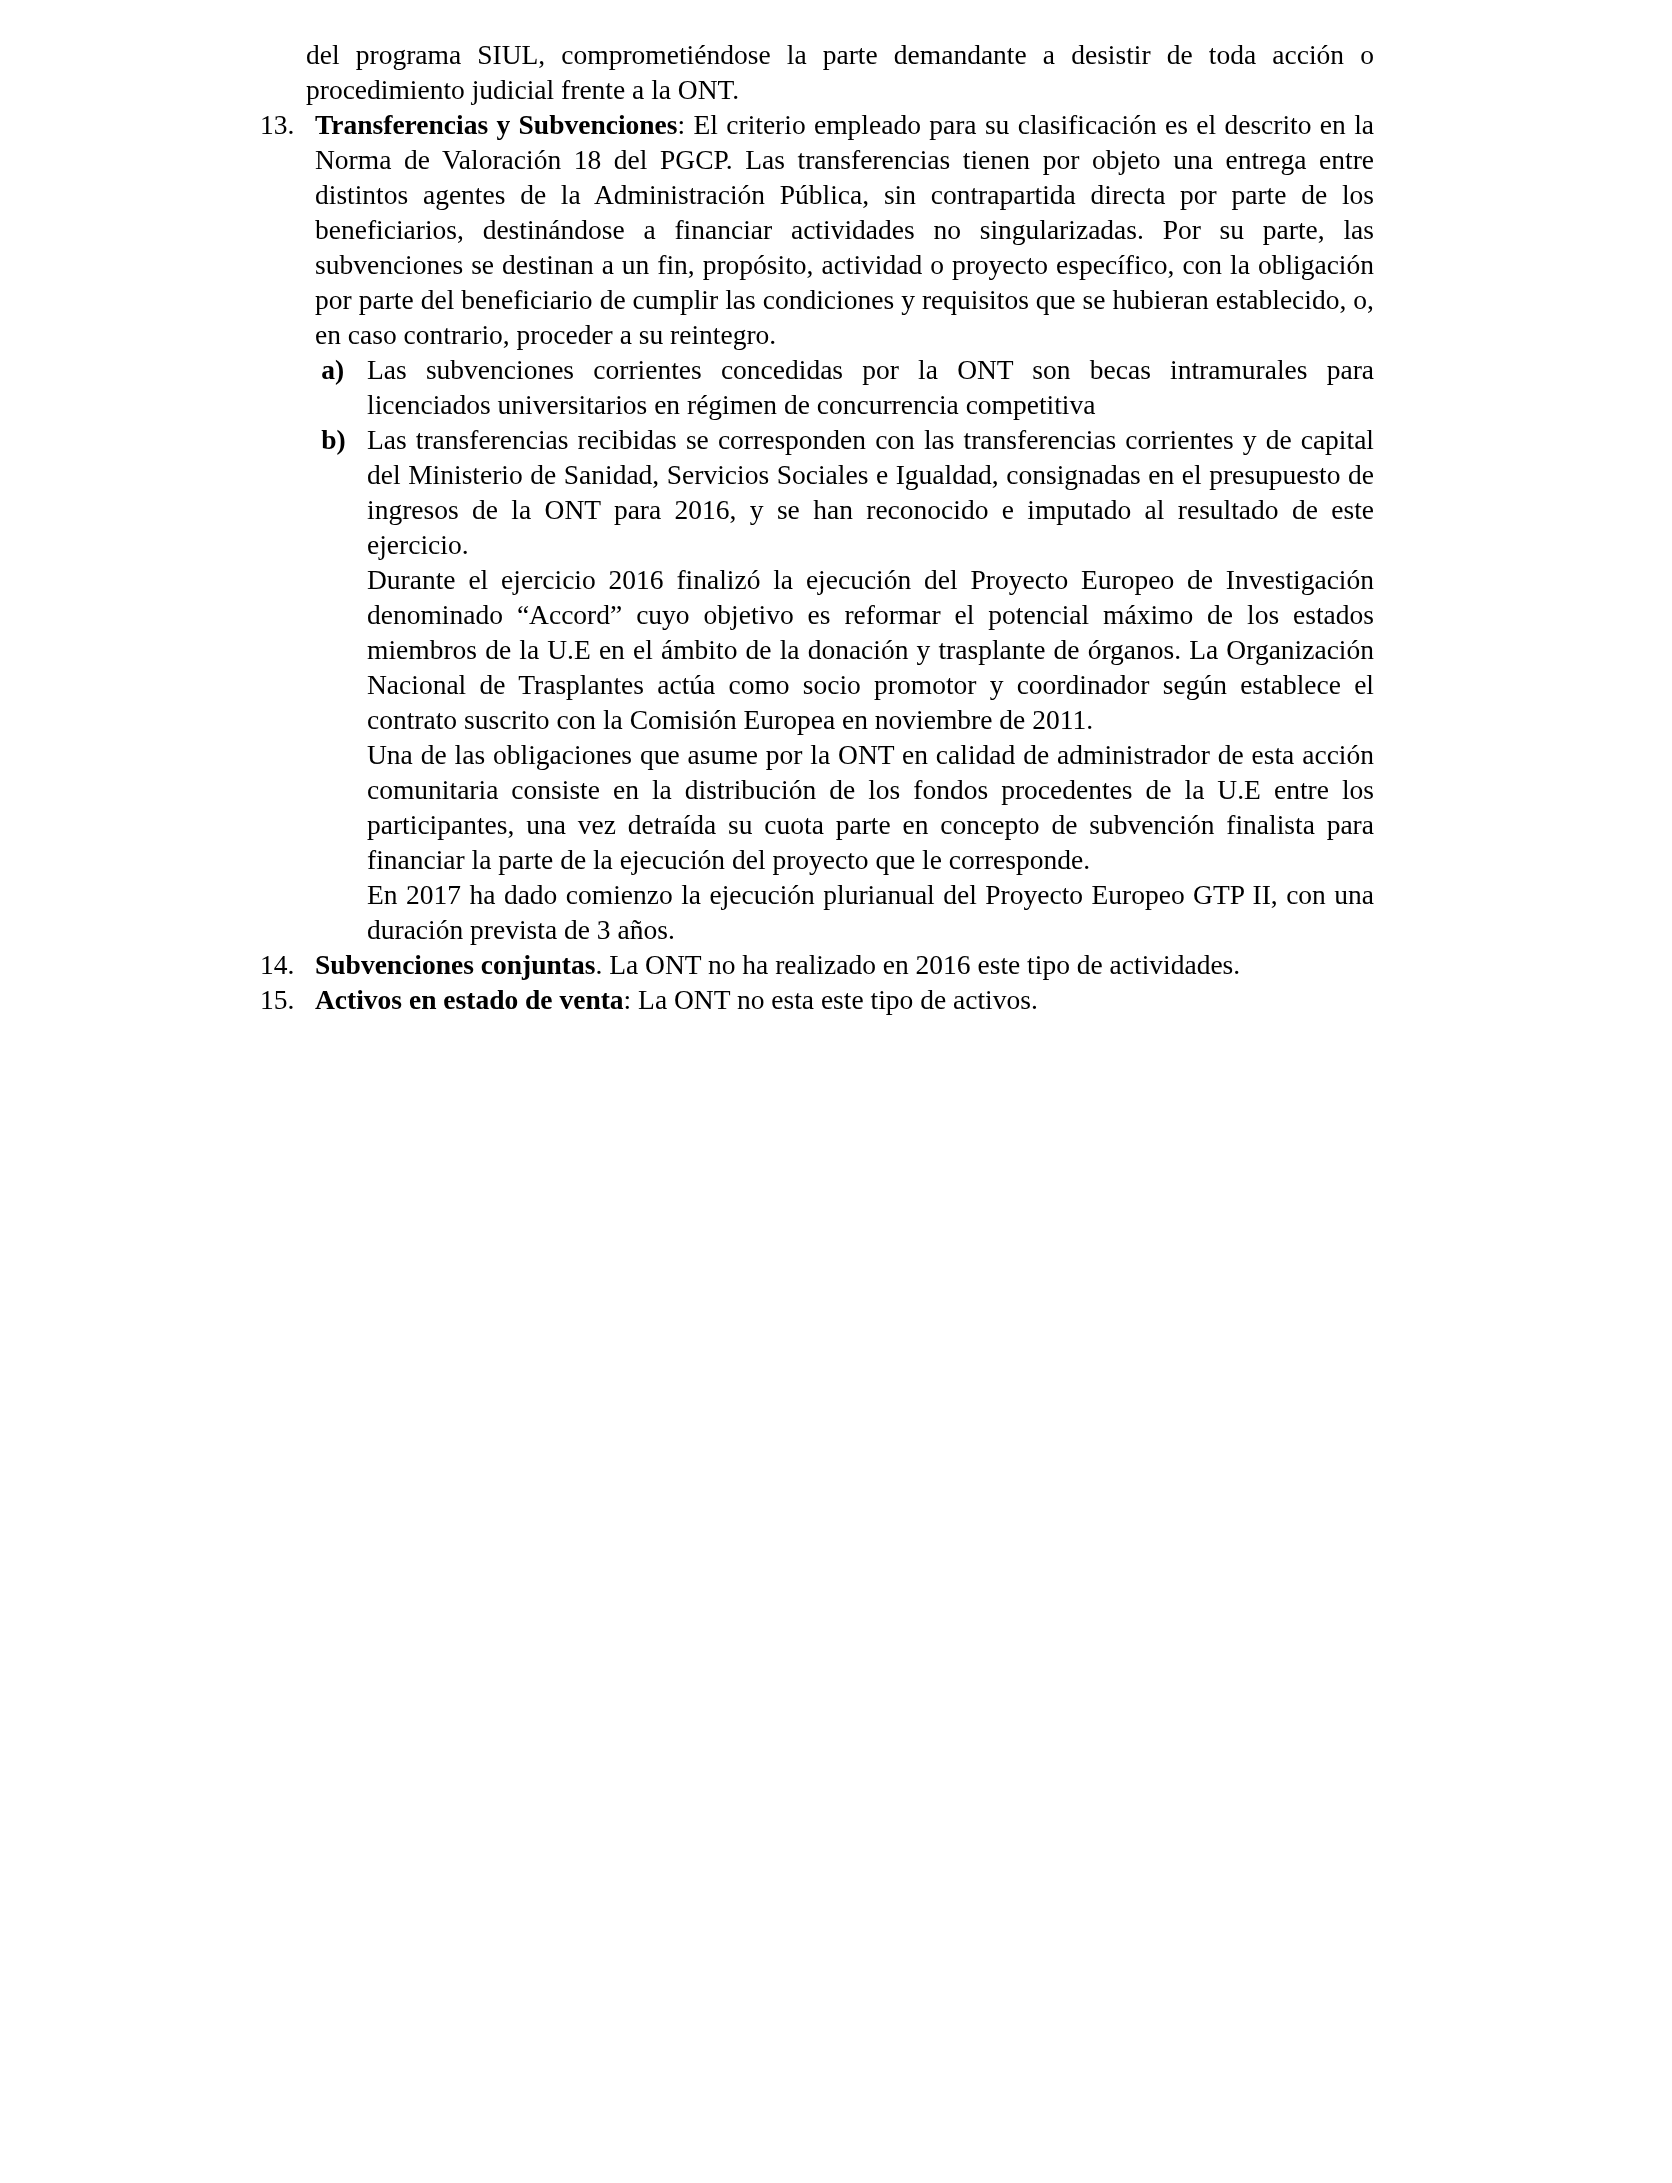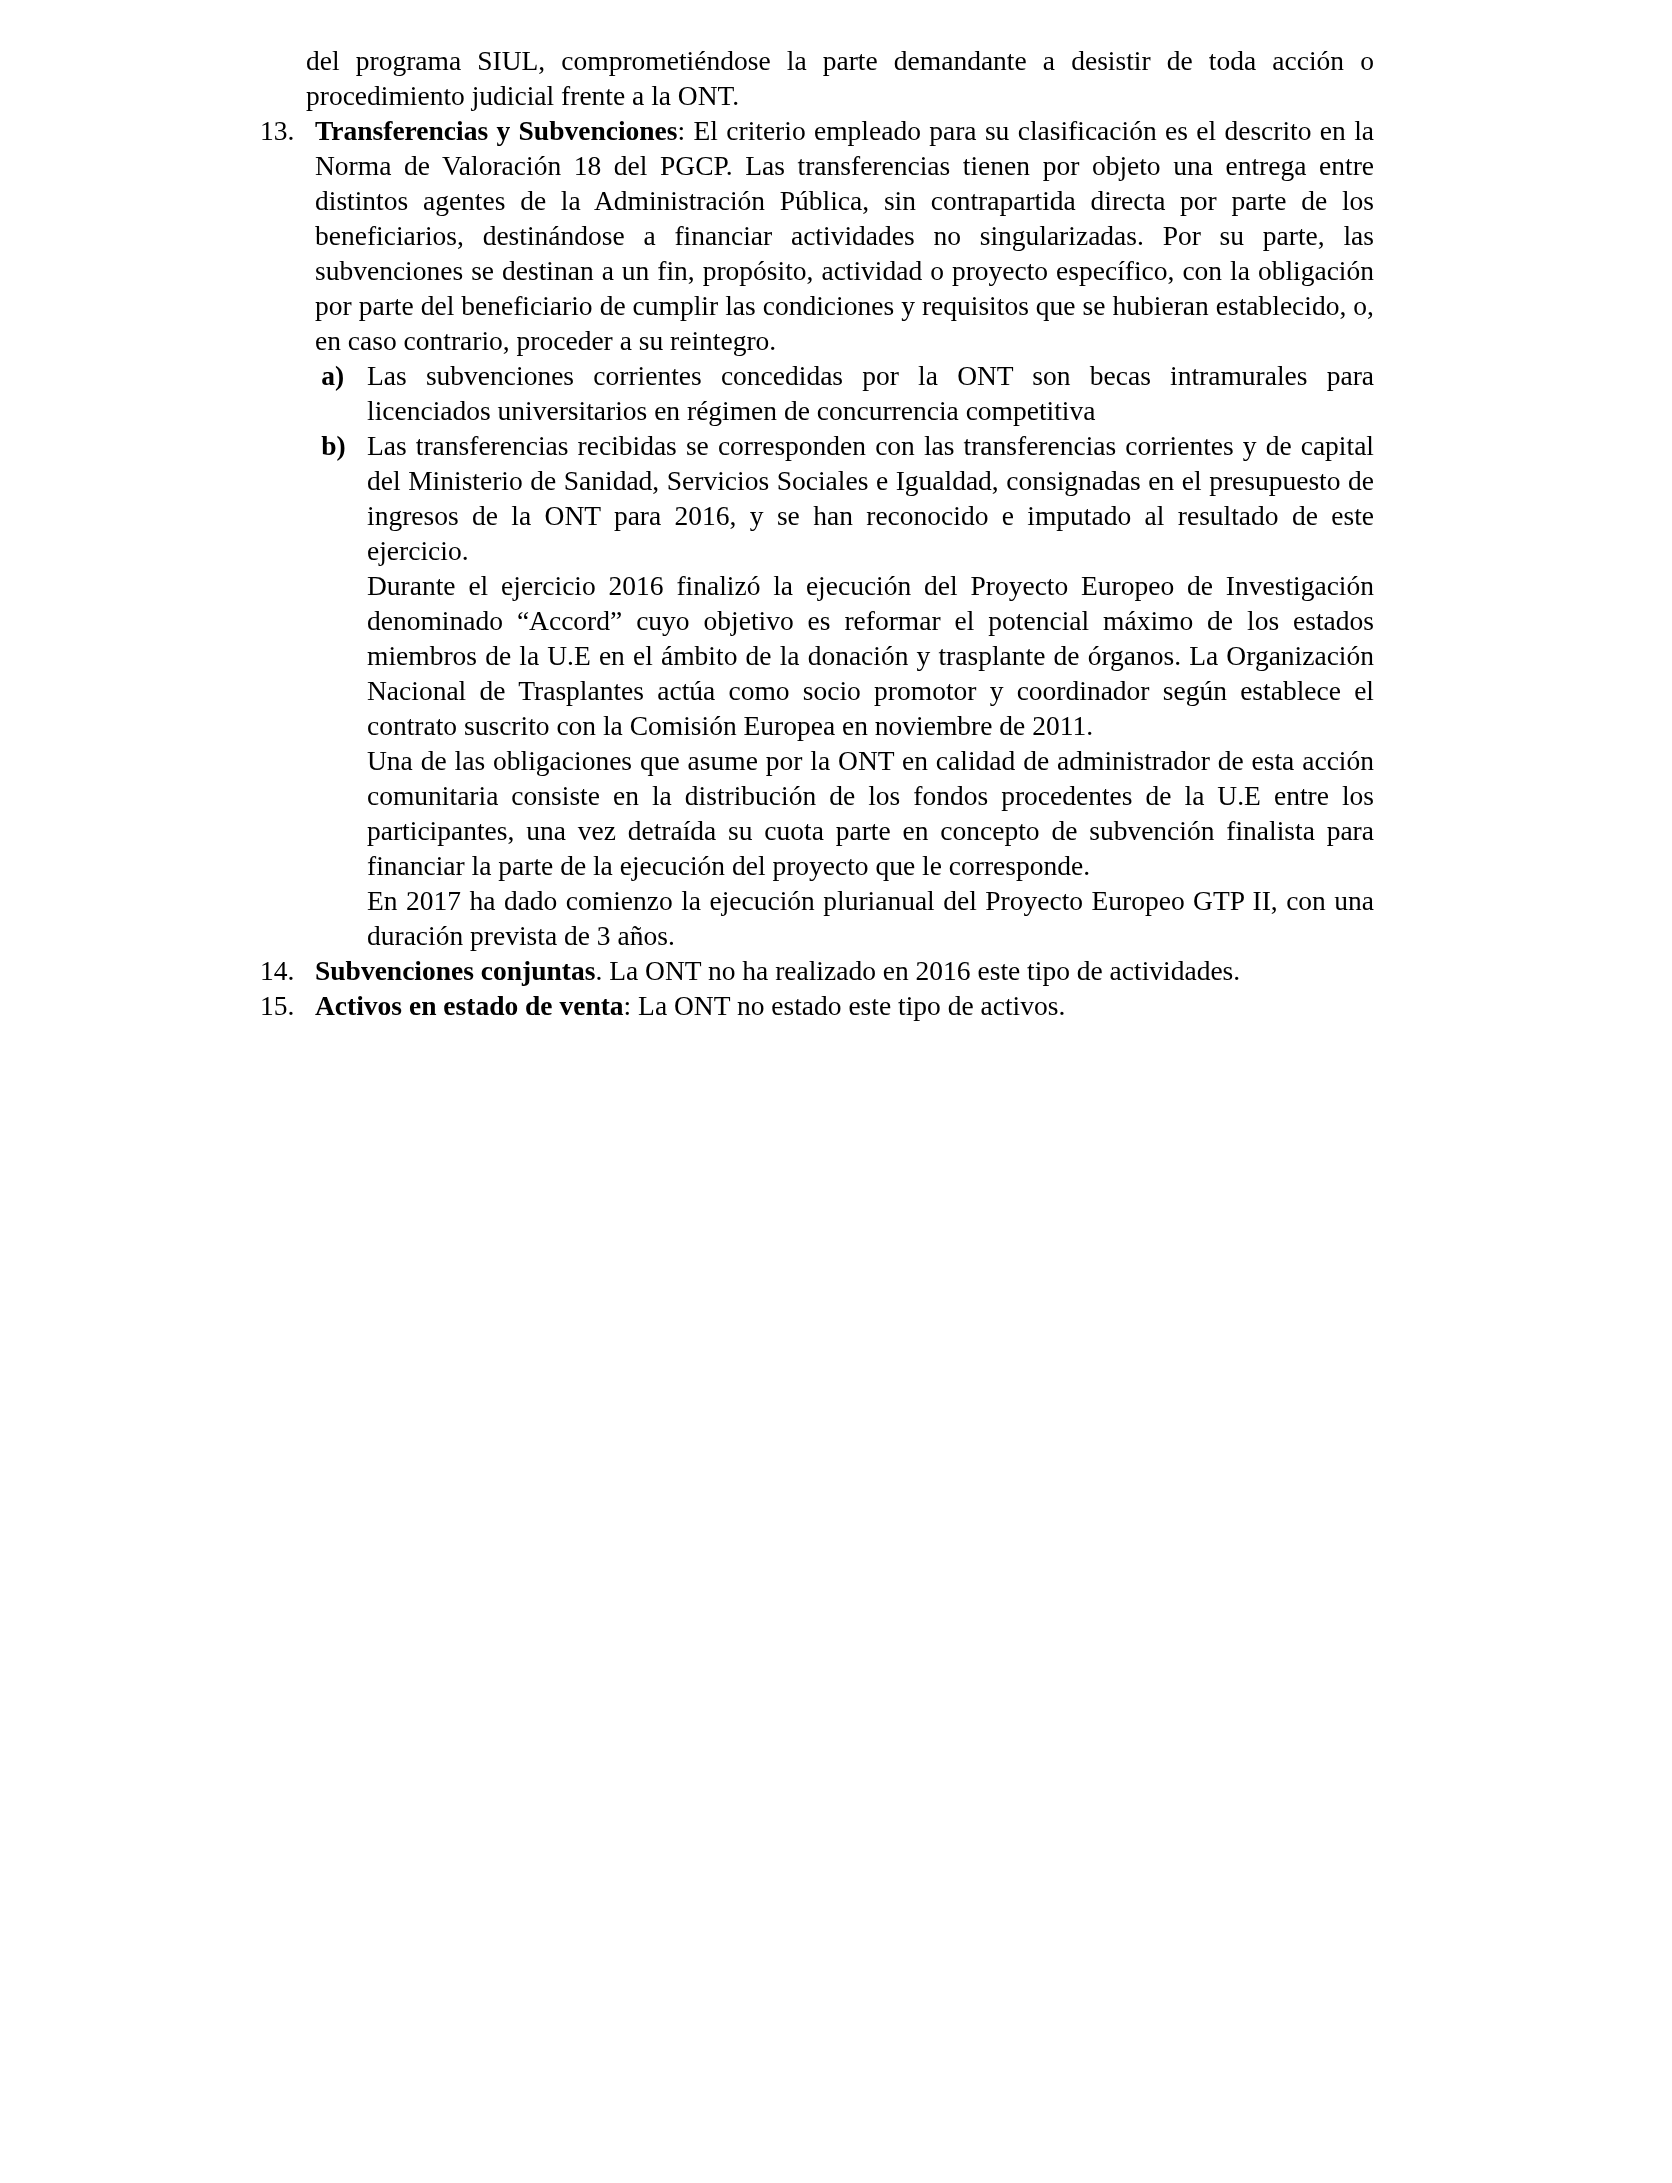--- a/index.html
+++ b/index.html
@@ -7,21 +7,21 @@
     width: 1672px;
     height: 2183px;
     background: #ffffff;
     color: #000000;
     font-family: "Liberation Serif", "DejaVu Serif", serif;
     font-size: 27.5px;
     line-height: 35px;
   }
   .doc {
     position: absolute;
-    top: 43px;
+    top: 37px;
     left: 260px;
     width: 1114px;
   }
   .para { text-align: justify; }
   .intro { margin-left: 46px; }
   .item {
     position: relative;
     padding-left: 55px;
     text-align: justify;
   }
@@ -74,17 +74,17 @@
     <p class="cont">En 2017 ha dado comienzo la ejecución plurianual del Proyecto Europeo GTP II, con una duración prevista de 3 años.</p>
   </div>
 
   <div class="item">
     <span class="item-number">14.</span>
     <p class="para"><span class="item-title">Subvenciones conjuntas</span><span>.  </span><span>La ONT no ha realizado en 2016 este tipo de actividades.</span></p>
   </div>
 
   <div class="item">
     <span class="item-number">15.</span>
-    <p class="para"><span class="item-title">Activos en estado de venta</span><span>: </span><span>La ONT no estado este tipo de activos.</span></p>
+    <p class="para"><span class="item-title">Activos en estado de venta</span><span>: </span><span>La ONT no esta este tipo de activos.</span></p>
   </div>
 
 </div>
 
 
 </body></html>

